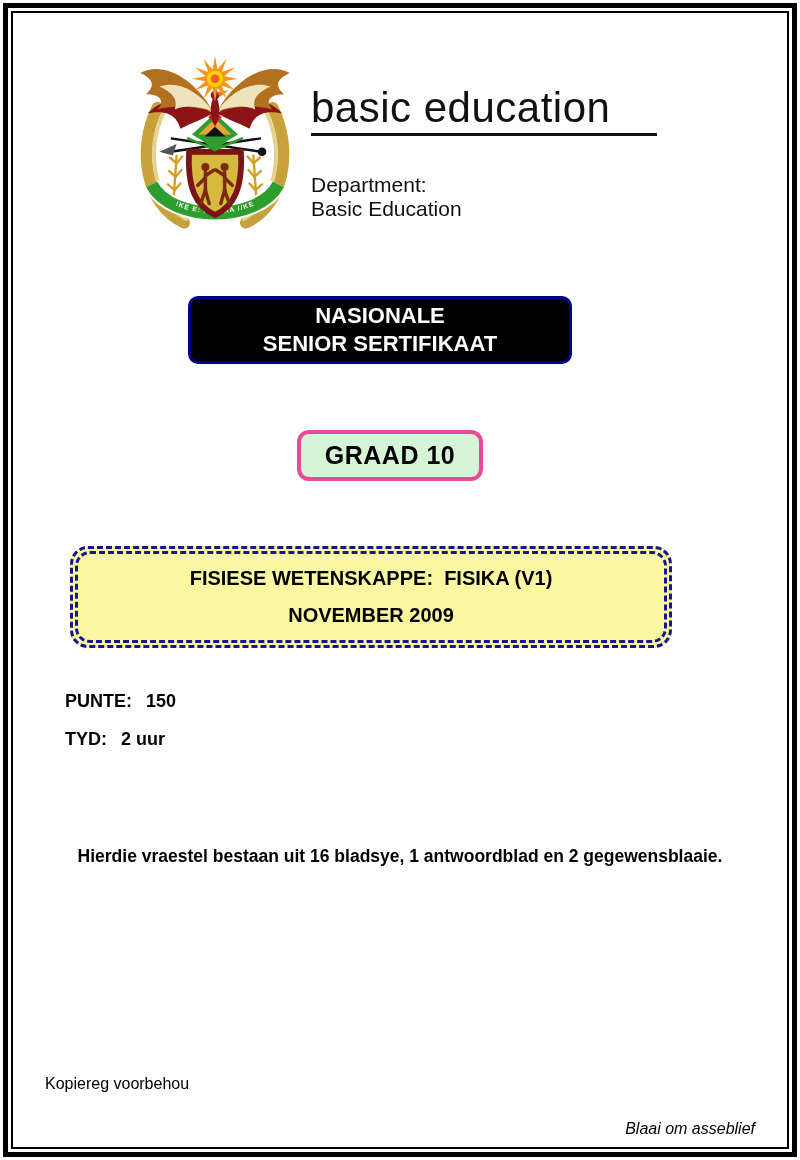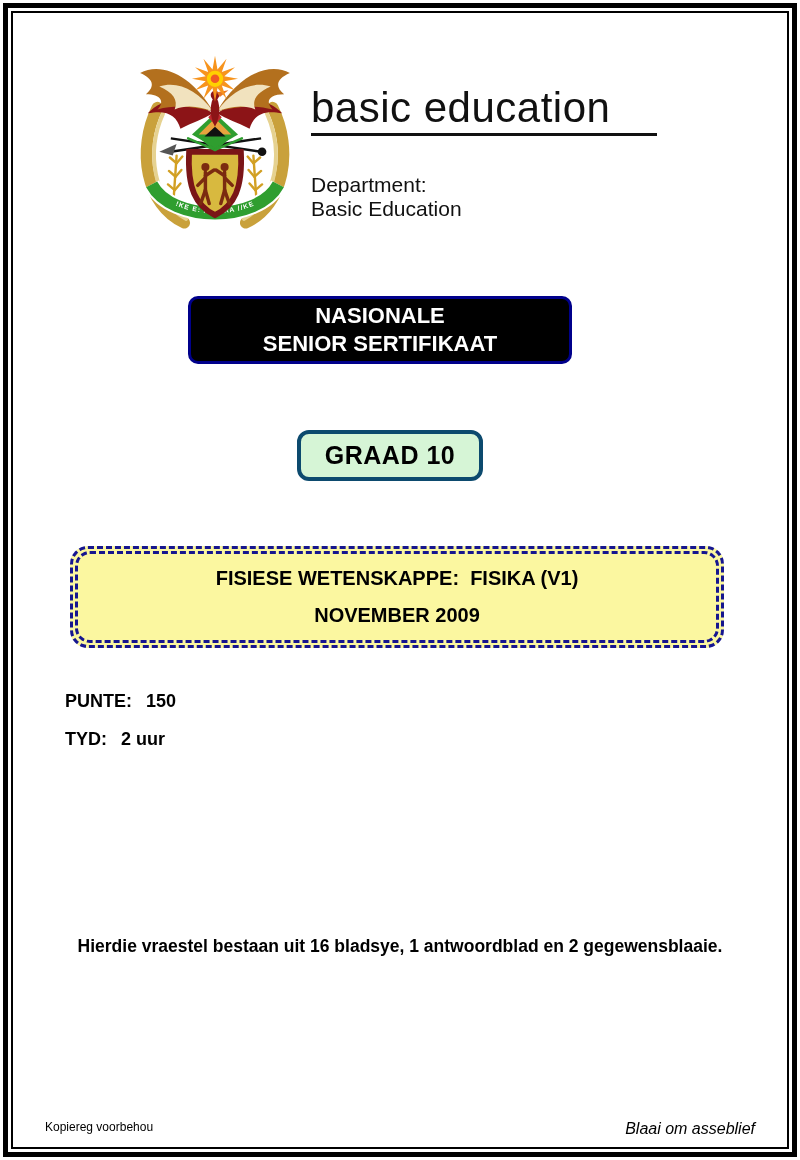--- a/index.html
+++ b/index.html
@@ -26,51 +26,51 @@
   .cert-box {
     position:absolute; left:188px; top:296px; width:384px; height:68px;
     background:#000; border:3px solid #00008B; border-radius:10px;
     display:flex; flex-direction:column; align-items:center; justify-content:center;
     color:#fff; font-weight:bold; font-size:22px; line-height:28px; text-align:center;
   }
 
   
   .grade-box {
     position:absolute; left:297px; top:430px; width:186px; height:51px;
-    background:#D6F5D6; border:4px solid #0c4a6e; border-radius:12px;
+    background:#D6F5D6; border:4px solid #ec4899; border-radius:12px;
     display:flex; align-items:center; justify-content:center;
     font-weight:bold; font-size:25px; letter-spacing:0.5px;
   }
 
   
   .subject-box {
-    position:absolute; left:70px; top:546px; width:654px; height:102px;
+    position:absolute; left:70px; top:546px; width:602px; height:102px;
     background:#FBF7A0; border:3px dashed #16168F; border-radius:18px;
   }
   .subject-box .inner-dash {
     position:absolute; inset:2px; border:3px dashed #16168F; border-radius:15px;
     display:flex; flex-direction:column; align-items:center; justify-content:space-evenly;
     font-weight:bold; font-size:20px; text-align:center;
   }
   .subject-box .line { white-space:pre; }
 
   
   .detail-row { position:absolute; left:45px; font-weight:bold; font-size:18px; white-space:pre; }
   .detail-marks { top:670px; }
   .detail-time  { top:708px; }
   .detail-row .val { margin-left:14px; }
 
   
   .note {
-    position:absolute; left:0; top:936px; width:100%;
+    position:absolute; left:0; top:846px; width:100%;
     text-align:center; font-weight:bold; font-size:17.5px;
   }
 
   
-  .footer-left  { position:absolute; left:45px;  top:1120px; font-size:12px; }
+  .footer-left  { position:absolute; left:45px;  top:1075px; font-size:16px; }
   .footer-right { position:absolute; right:45px; top:1120px; font-size:16px;font-style:italic; }
 </style>
 </head>
 <body>
 
 <div class="page">
   <div class="border-outer"></div>
   <div class="border-inner"></div>
 
   <svg class="logo" viewBox="0 0 180 200" aria-hidden="true">

